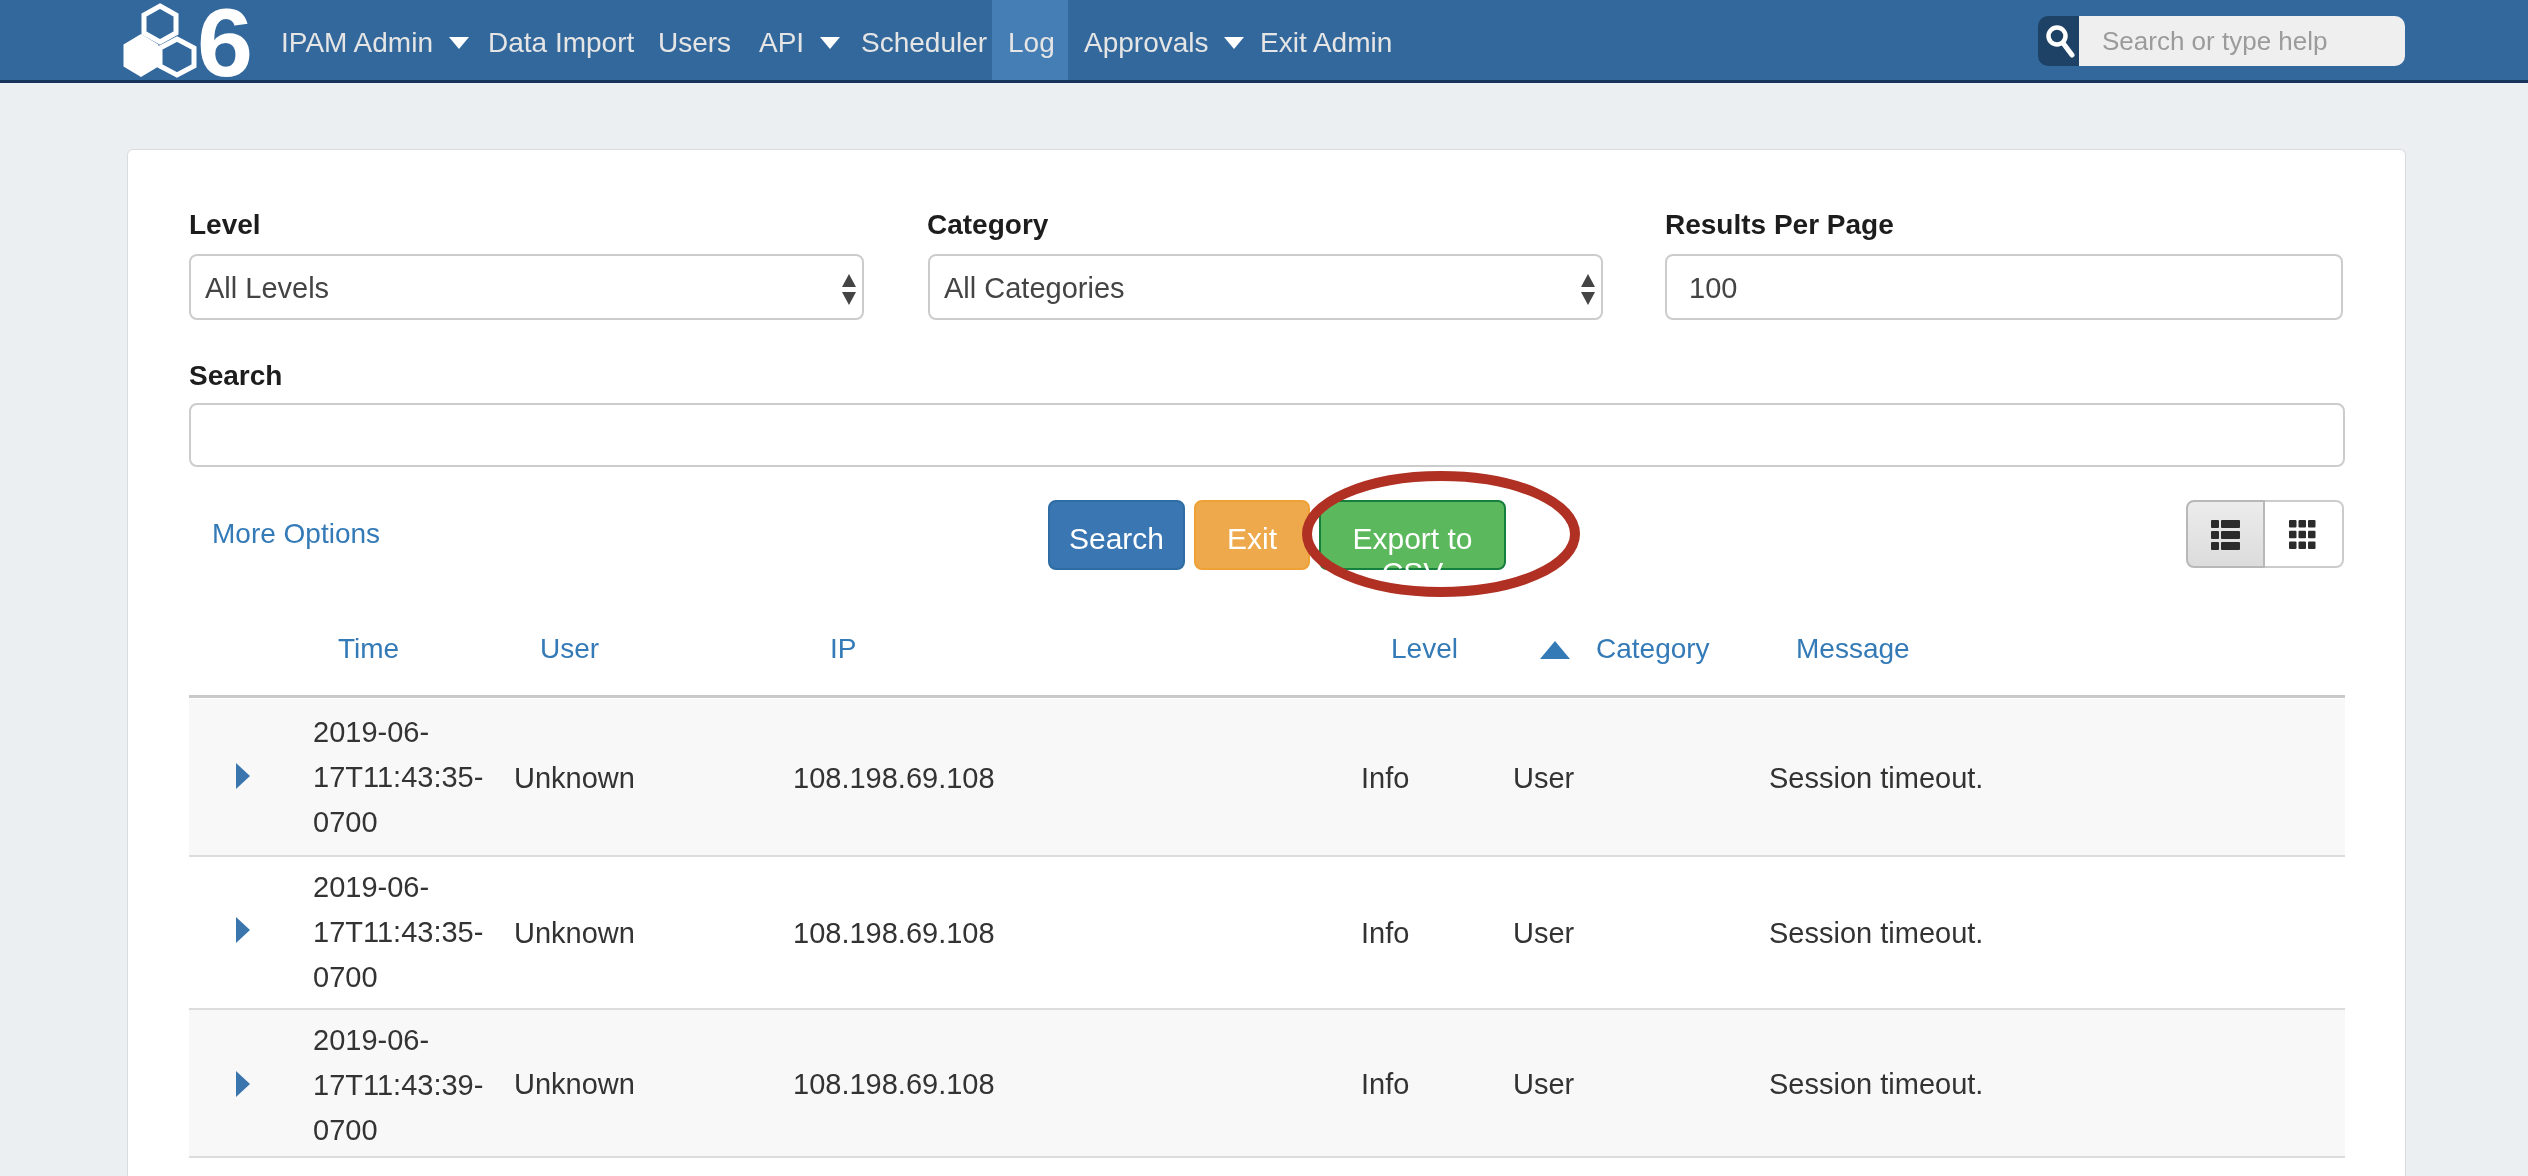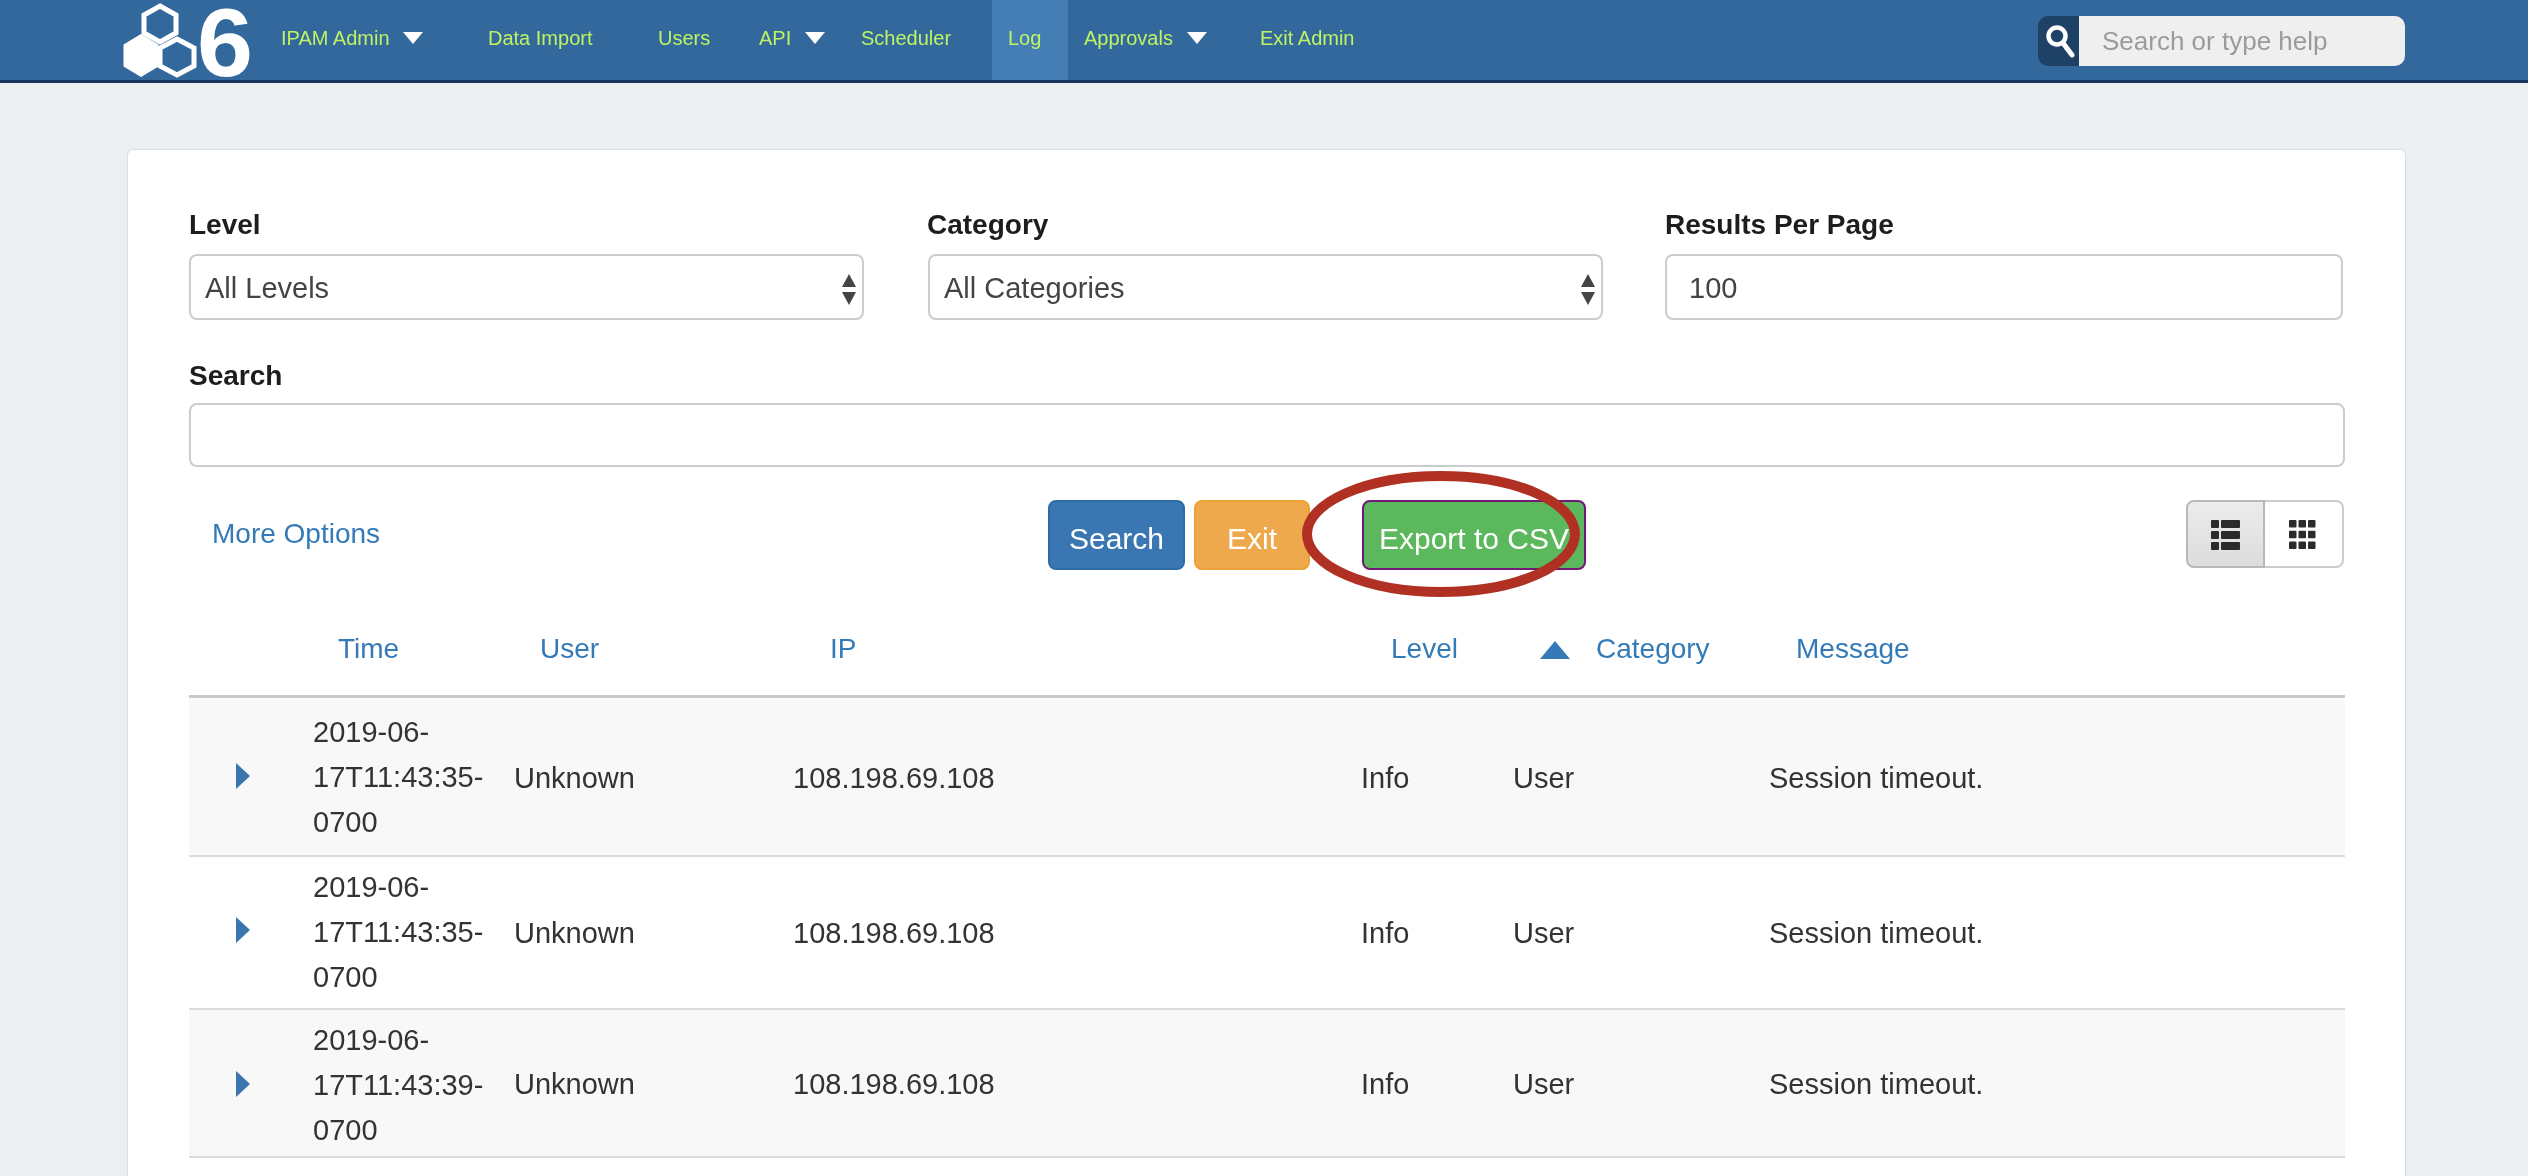--- a/index.html
+++ b/index.html
@@ -3,21 +3,21 @@
 <meta charset="utf-8">
 <style>
 * { margin:0; padding:0; box-sizing:border-box; }
 html,body { width:2528px; height:1176px; overflow:hidden; }
 body { font-family:"Liberation Sans", sans-serif; background:#eceff1; }
 #page { position:relative; width:2528px; height:1176px; }
 .abs { position:absolute; }
 
 
 #nav { position:absolute; left:0; top:0; width:2528px; height:83px; background:#33689c; border-bottom:3px solid #16355c; }
-.navitem { position:absolute; top:27px; font-size:20px; color:#bef264; white-space:nowrap; }
+.navitem { position:absolute; top:27px; font-size:28px; color:#e5e5e5; white-space:nowrap; }
 .caret { display:inline-block; width:0; height:0; border-left:10px solid transparent; border-right:10px solid transparent; border-top:12px solid #fff; vertical-align:middle; margin-left:8px; margin-bottom:4px; }
 #logactive { position:absolute; left:992px; top:0; width:76px; height:80px; background:#447eb5; }
 
 
 #nsgroup { position:absolute; left:2038px; top:16px; width:367px; height:50px; }
 #nsicon { position:absolute; left:0; top:0; width:41px; height:50px; background:#1e4265; border-radius:10px 0 0 10px; }
 #nsinput { position:absolute; left:41px; top:0; width:326px; height:50px; background:#efefef; border-radius:0 10px 10px 0; color:#9b9b9b; font-size:26px; line-height:50px; padding-left:23px; }
 
 
 #card { position:absolute; left:127px; top:149px; width:2279px; height:1027px; background:#fff; border:1px solid #d9dcdf; border-bottom:none; border-radius:6px 6px 0 0; }
@@ -25,21 +25,21 @@
 .lbl { position:absolute; font-size:28px; font-weight:bold; color:#1d1d1d; }
 .ctrl { position:absolute; background:#fff; border:2px solid #ccc; border-radius:8px; font-size:29px; color:#444; }
 .selTxt { position:absolute; left:14px; top:16px; }
 .spin { position:absolute; right:6px; top:18px; width:14px; }
 .spin .up { display:block; width:0;height:0;border-left:7px solid transparent;border-right:7px solid transparent;border-bottom:13px solid #444; margin-bottom:5px;}
 .spin .dn { display:block; width:0;height:0;border-left:7px solid transparent;border-right:7px solid transparent;border-top:13px solid #444;}
 
 .btn { position:absolute; height:70px; border-radius:8px; color:#fff; font-size:30px; text-align:center; padding-top:20px; line-height:normal; }
 #btnSearch { left:1048px; top:500px; width:137px; background:#3a76b2; border:2px solid #2e6da4; }
 #btnClear { left:1194px; top:500px; width:116px; background:#efa94d; border:2px solid #eea236; }
-#btnExport { left:1319px; top:500px; width:224px; background:#5cb85c; border:2px solid #701a75;margin-left:43px; }
+#btnExport { left:1319px; top:500px; width:187px; background:#5cb85c; border:2px solid #15803d; }
 
 #moreopt { position:absolute; left:212px; top:518px; font-size:28px; color:#337ab7; }
 
 
 #tgl { position:absolute; left:2186px; top:500px; width:158px; height:68px; }
 #tglL { position:absolute; left:0; top:0; width:79px; height:68px; background:linear-gradient(#ececec,#dcdcdc); border:2px solid #b8b8b8; border-radius:8px 0 0 8px; }
 #tglR { position:absolute; left:79px; top:0; width:79px; height:68px; background:#fff; border:2px solid #ccc; border-left:none; border-radius:0 8px 8px 0; }
 
 
 .th { position:absolute; font-size:28px; color:#337ab7; }

